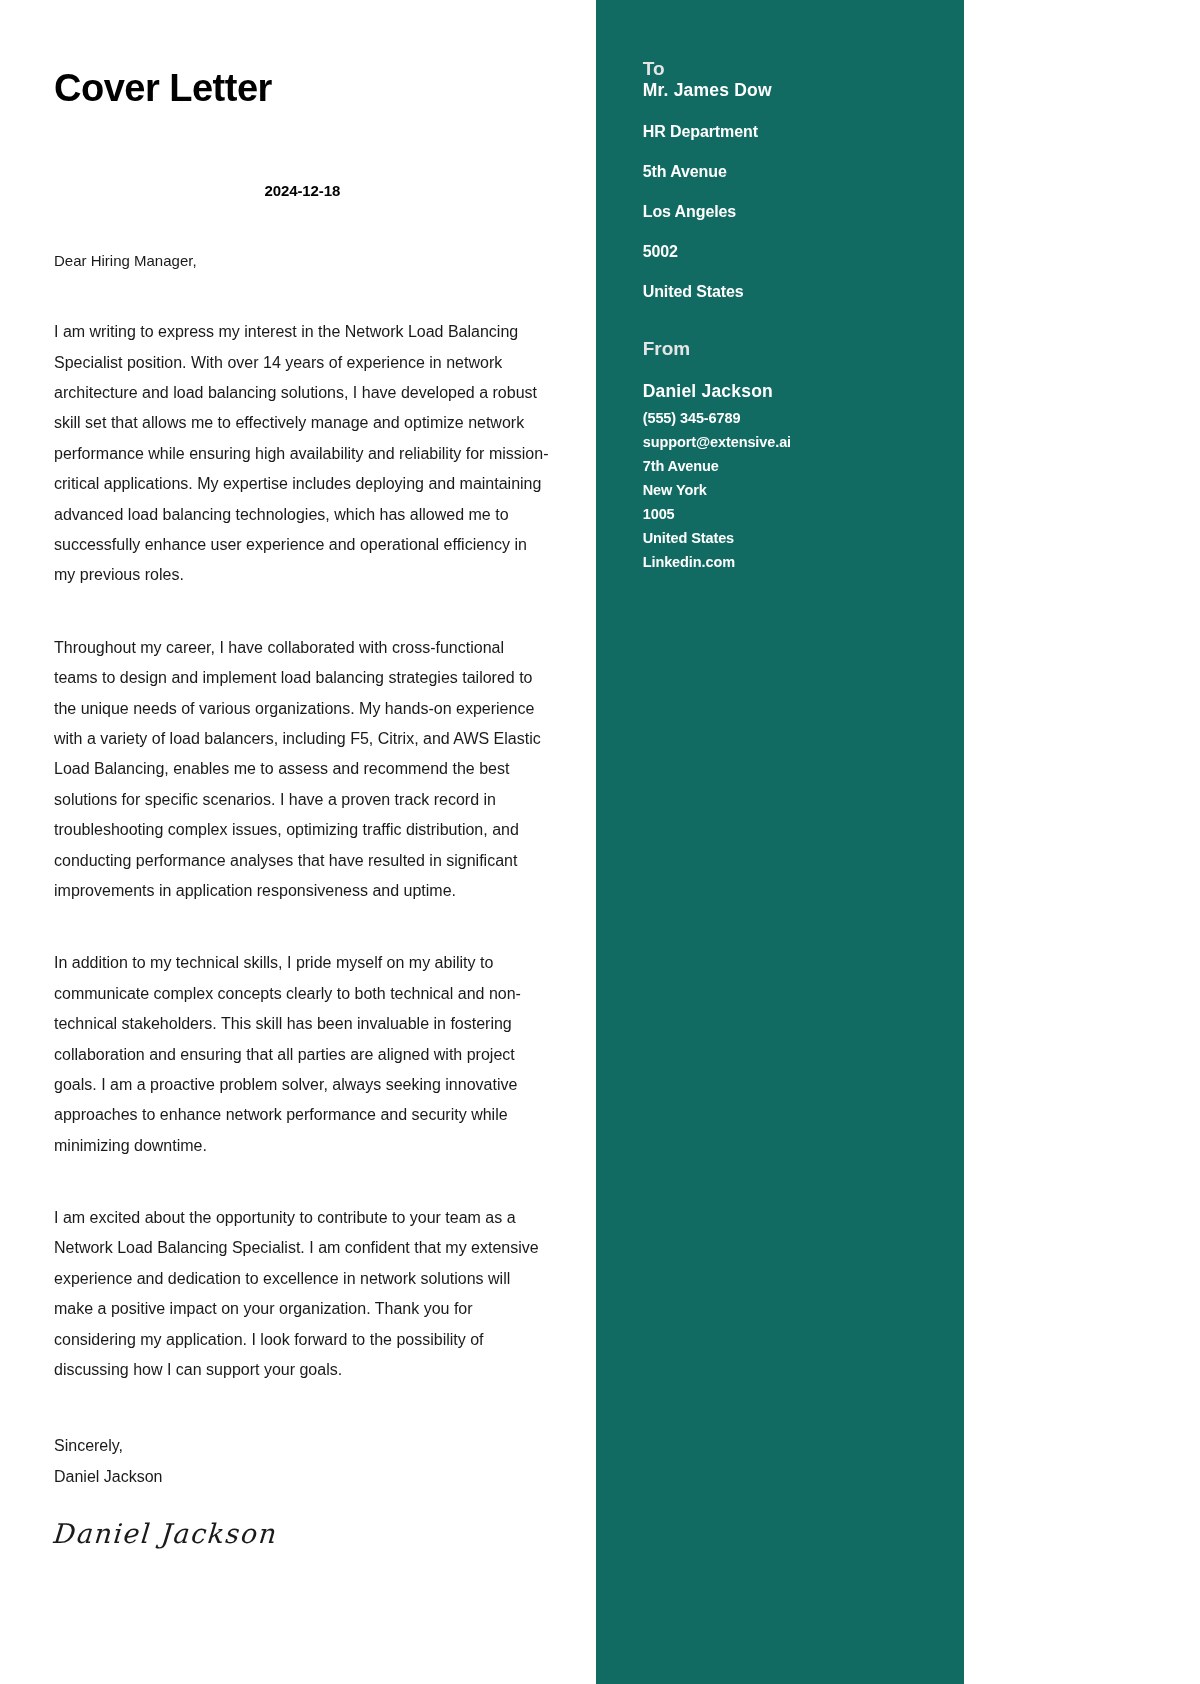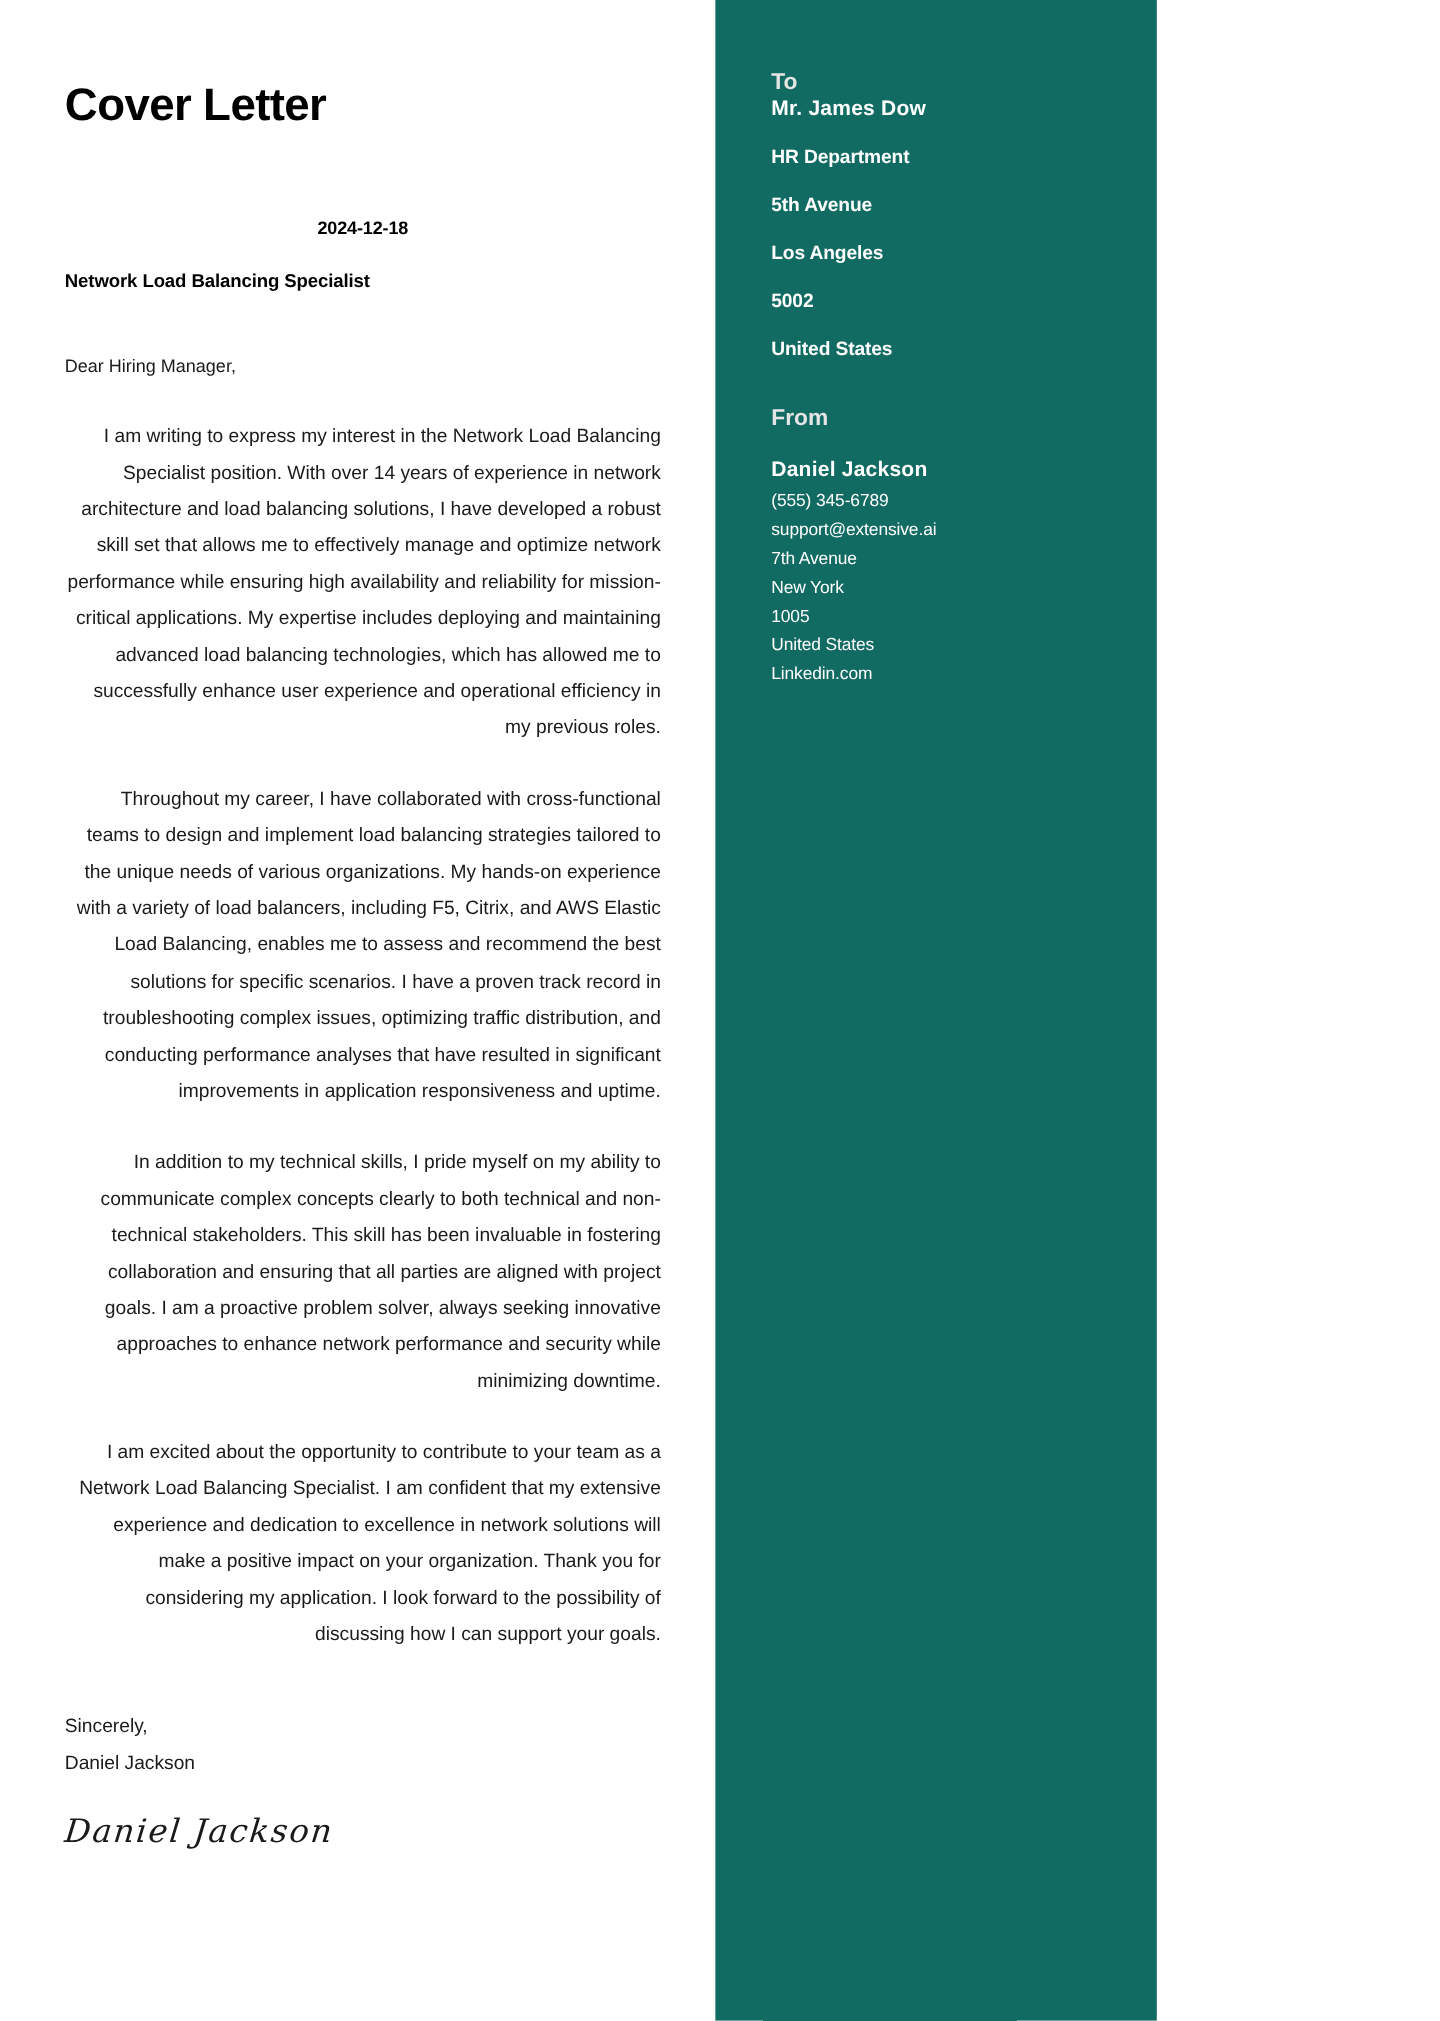--- a/index.html
+++ b/index.html
@@ -62,22 +62,22 @@
     font-size: 15px;
     color: #1a1a1a;
     margin-top: 48px;
     line-height: 1.9;
   }
 
   .body-paragraph {
     font-size: 16px;
     color: #1a1a1a;
     line-height: 1.9;
-    margin-top: 29px;
-    text-align: right;
+    margin-top: 42px;
+    text-align: left;
   }
 
   .closing-block {
     margin-top: 46px;
   }
 
   .closing-line {
     font-size: 16px;
     color: #1a1a1a;
     line-height: 1.9;
@@ -127,38 +127,37 @@
   .from-block {
     margin-top: 37px;
   }
 
   .from-block .side-name {
     margin-top: 21px;
   }
 
   .from-line {
     font-size: 14.5px;
-    font-weight: normal;
+    font-weight: bold;
     color: #ffffff;
     margin-top: 8px;
     letter-spacing: -0.1px;
   }
 </style>
 </head>
 <body>
 
 <div class="page">
 
   <div class="main">
 
     <h1 class="doc-title">Cover Letter</h1>
 
     <div class="meta-date">2024-12-18</div>
 
-    <div class="meta-position">Network Load Balancing Specialist</div>
 
     <div class="salutation">Dear Hiring Manager,</div>
 
     <p class="body-paragraph">I am writing to express my interest in the Network Load Balancing Specialist position. With over 14 years of experience in network architecture and load balancing solutions, I have developed a robust skill set that allows me to effectively manage and optimize network performance while ensuring high availability and reliability for mission-critical applications. My expertise includes deploying and maintaining advanced load balancing technologies, which has allowed me to successfully enhance user experience and operational efficiency in my previous roles.</p>
 
     <p class="body-paragraph">Throughout my career, I have collaborated with cross-functional teams to design and implement load balancing strategies tailored to the unique needs of various organizations. My hands-on experience with a variety of load balancers, including F5, Citrix, and AWS Elastic Load Balancing, enables me to assess and recommend the best solutions for specific scenarios. I have a proven track record in troubleshooting complex issues, optimizing traffic distribution, and conducting performance analyses that have resulted in significant improvements in application responsiveness and uptime.</p>
 
     <p class="body-paragraph">In addition to my technical skills, I pride myself on my ability to communicate complex concepts clearly to both technical and non-technical stakeholders. This skill has been invaluable in fostering collaboration and ensuring that all parties are aligned with project goals. I am a proactive problem solver, always seeking innovative approaches to enhance network performance and security while minimizing downtime.</p>
 
     <p class="body-paragraph">I am excited about the opportunity to contribute to your team as a Network Load Balancing Specialist. I am confident that my extensive experience and dedication to excellence in network solutions will make a positive impact on your organization. Thank you for considering my application. I look forward to the possibility of discussing how I can support your goals.</p>

